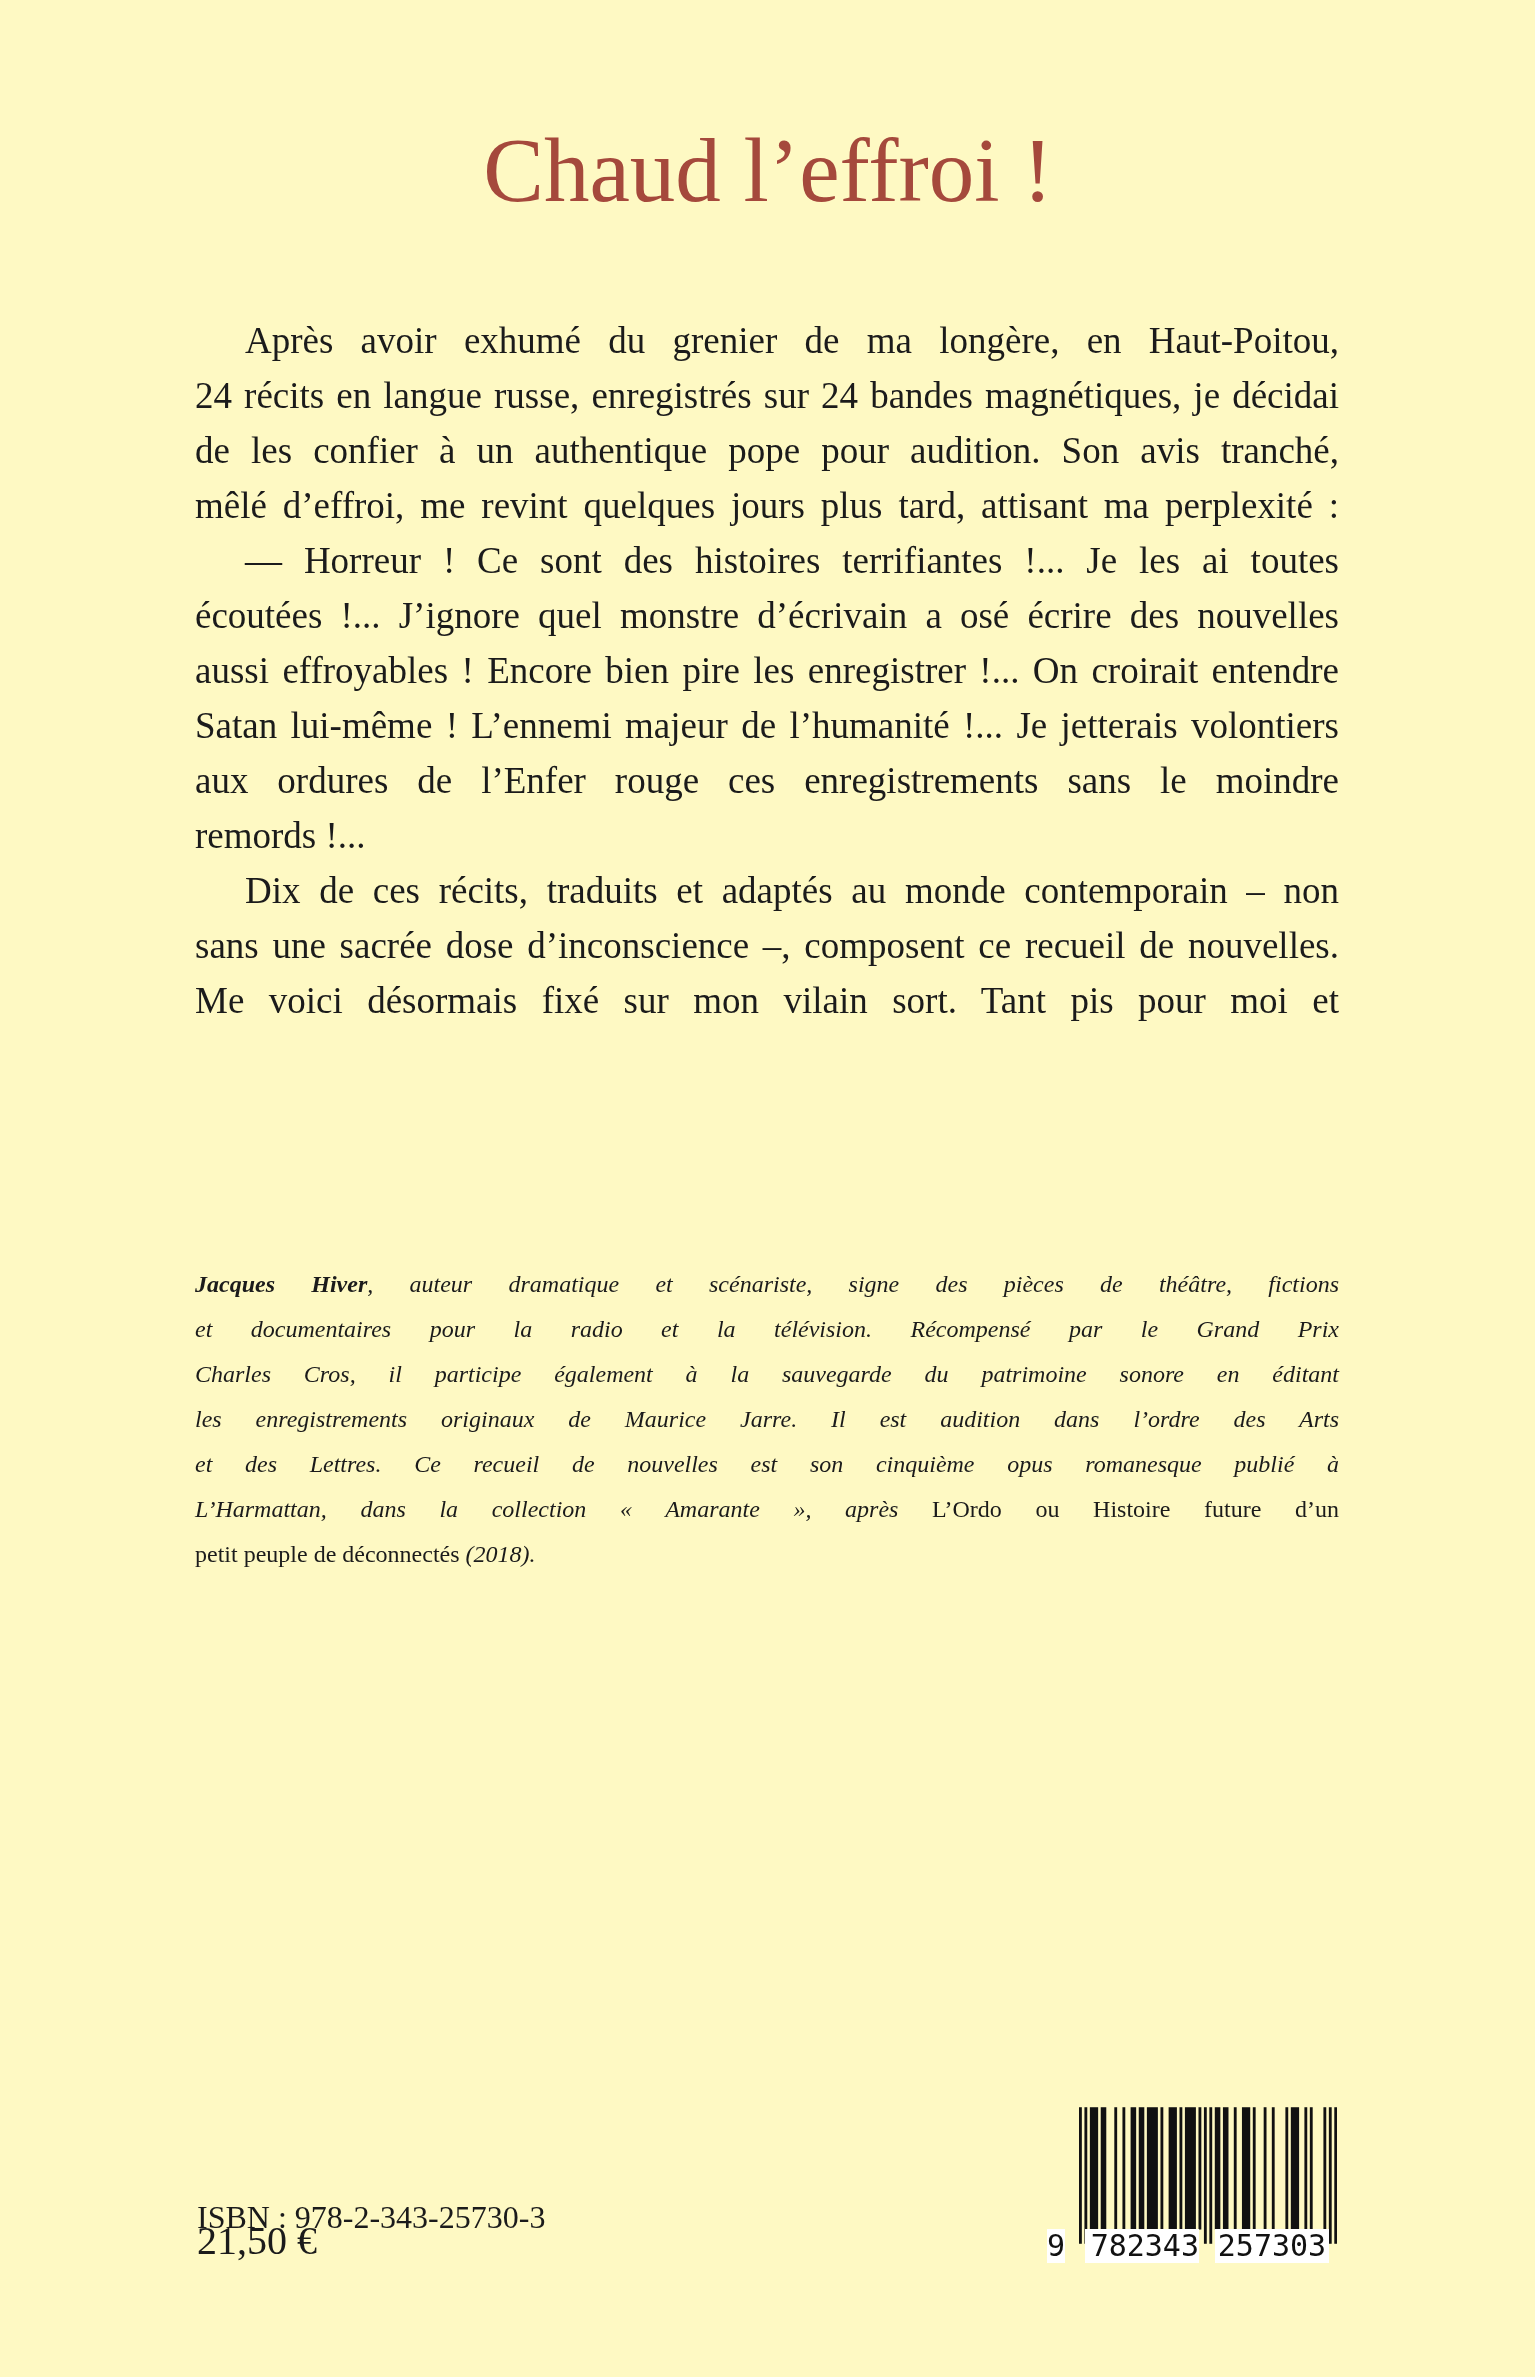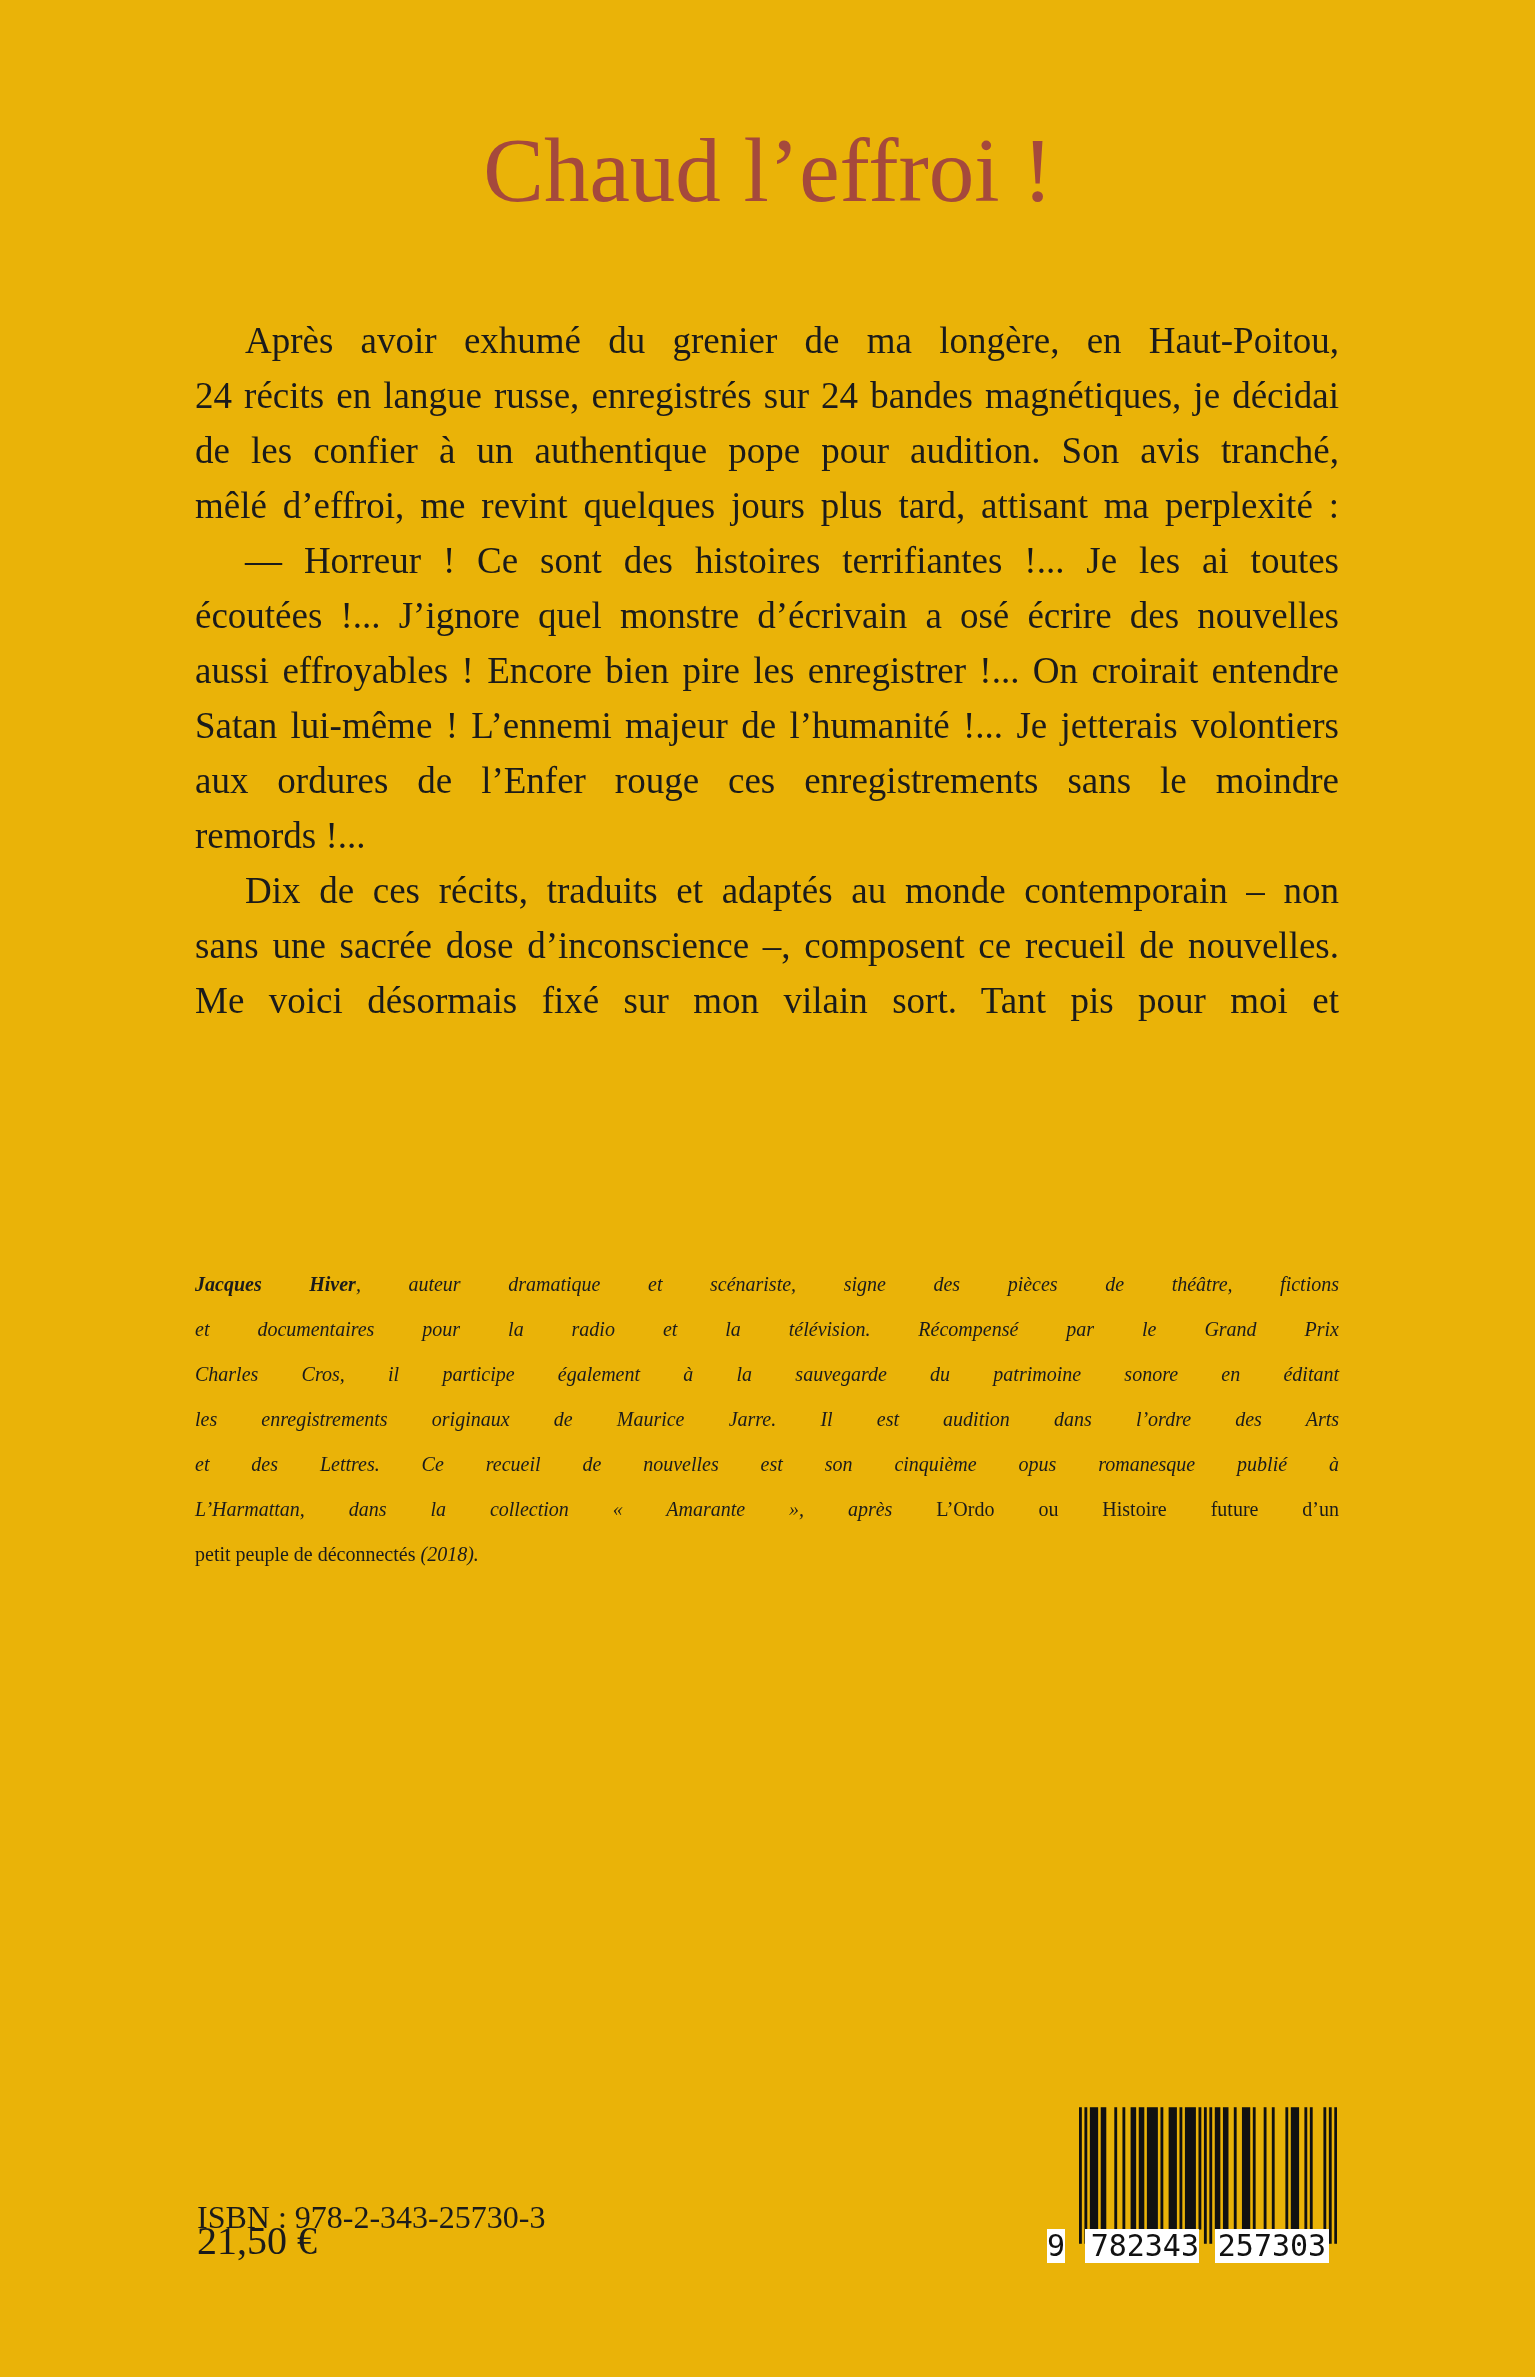--- a/index.html
+++ b/index.html
@@ -29,21 +29,21 @@
     top: 313px;
     width: 1144px;
     font-size: 37px;
     line-height: 55px;
   }
   .bio {
     position: absolute;
     left: 195px;
     top: 1262px;
     width: 1144px;
-    font-size: 20px;
+    font-size: 24px;
     line-height: 45px;
     font-style: italic;
     font-family: Liberation Serif, serif;
   }
   .line {
     text-align: justify;
     text-align-last: justify;
   }
   .line.short { text-align-last: left; }
   .line.indent { text-indent: 50px; }
@@ -83,21 +83,21 @@
     background: #ffffff;
     white-space: nowrap;
   }
   .bc-first { left: -32px; }
   .bc-left  { left: 6px;  width: 114px; text-align: right; }
   .bc-right { left: 136px; width: 114px; text-align: center; }
 </style>
 </head>
 <body>
 
-<div class="page" style="background: #eab308; color: rgb(27, 27, 27);">
+<div class="page" style="background: #fef9c3; color: rgb(27, 27, 27);">
 
   <h1 class="title" style="color: rgb(165, 73, 60);">Chaud l’effroi !</h1>
 
   <section class="blurb">
       <div class="line indent">Après avoir exhumé du grenier de ma longère, en Haut-Poitou,</div>
       <div class="line">24 récits en langue russe, enregistrés sur 24 bandes magnétiques, je décidai</div>
       <div class="line">de les confier à un authentique pope pour audition. Son avis tranché,</div>
       <div class="line">mêlé d’effroi, me revint quelques jours plus tard, attisant ma perplexité :</div>
       <div class="line indent">— Horreur ! Ce sont des histoires terrifiantes !... Je les ai toutes</div>
       <div class="line">écoutées !... J’ignore quel monstre d’écrivain a osé écrire des nouvelles</div>

